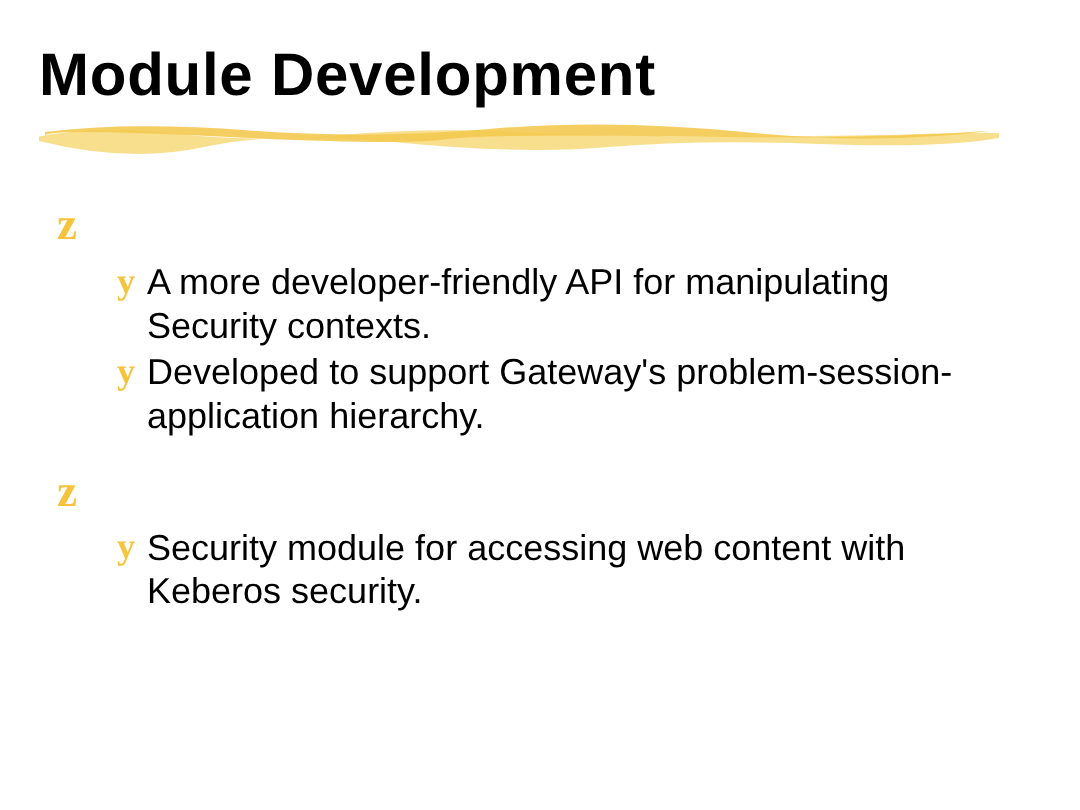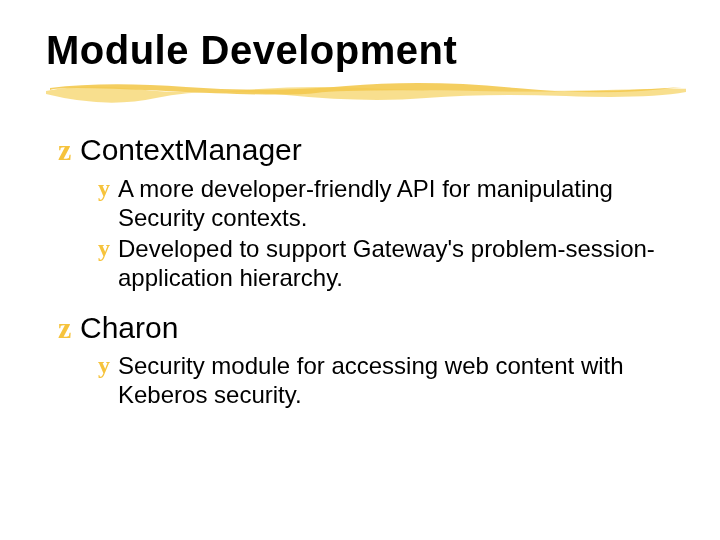--- a/index.html
+++ b/index.html
@@ -9,21 +9,21 @@
     height: 540px;
     background: #fff;
     font-family: Arial, Helvetica, sans-serif;
     color: #000;
   }
   .slide {
     position: relative;
     width: 708px;
     height: 540px;
     box-sizing: border-box;
-    padding: 28px 40px 0 46px;
+    padding: 28px 40px 0 26px;
   }
   .title {
     font-size: 40px;
     font-weight: 900;
     letter-spacing: 0.5px;
     margin: 0 0 6px 0;
   }
   .underline {
     position: relative;
     width: 640px;
@@ -91,36 +91,34 @@
                Q 600 20, 520 17 T 380 19 T 240 16 T 110 19 T 0 15 Z" fill="#f7d97a" opacity="0.85"></path>
       <path d="M4 9 Q 60 2, 140 8 T 300 7 T 470 9 T 636 8
                Q 560 14, 430 12 T 270 14 T 120 12 T 4 12 Z" fill="#f3c94f" opacity="0.9"></path>
     </svg>
   </div>
 
   <div class="content">
 
     <div class="item lvl1">
       <span class="bullet-z">z</span>
-      <span class="text">ContextManager</span>
     </div>
     <div class="lvl2-group">
       <div class="item lvl2">
         <span class="bullet-y">y</span>
         <span class="text">A more developer-friendly API for manipulating Security contexts.</span>
       </div>
       <div class="item lvl2">
         <span class="bullet-y">y</span>
         <span class="text">Developed to support Gateway's problem-session-application hierarchy.</span>
       </div>
     </div>
 
     <div class="item lvl1">
       <span class="bullet-z">z</span>
-      <span class="text">Charon</span>
     </div>
     <div class="lvl2-group">
       <div class="item lvl2">
         <span class="bullet-y">y</span>
         <span class="text">Security module for accessing web content with Keberos security.</span>
       </div>
     </div>
 
   </div>
 </div>

